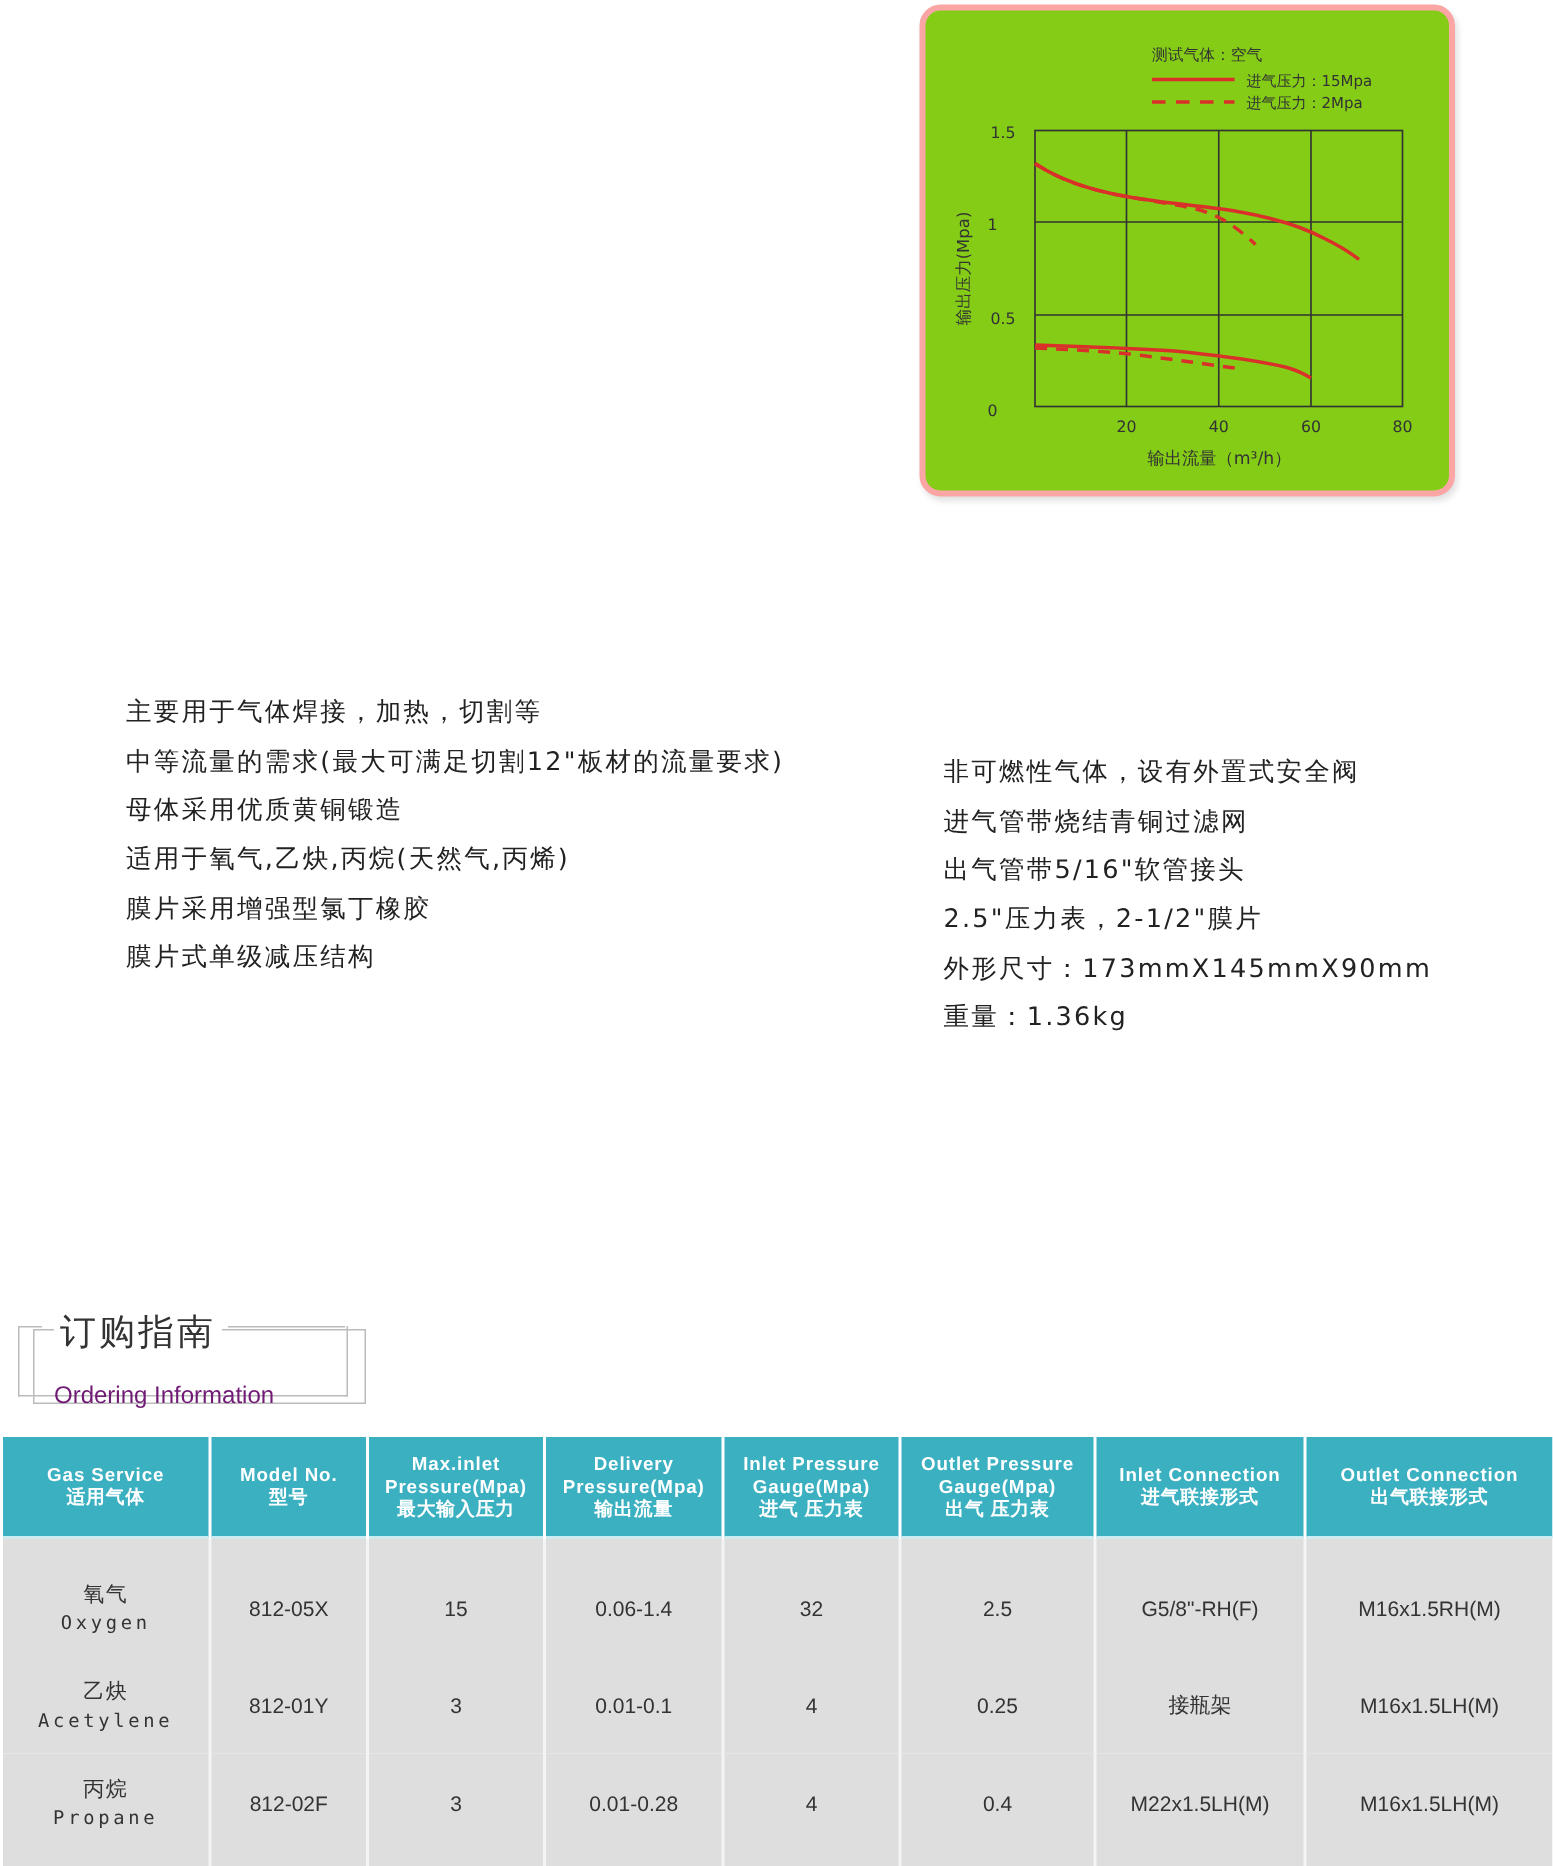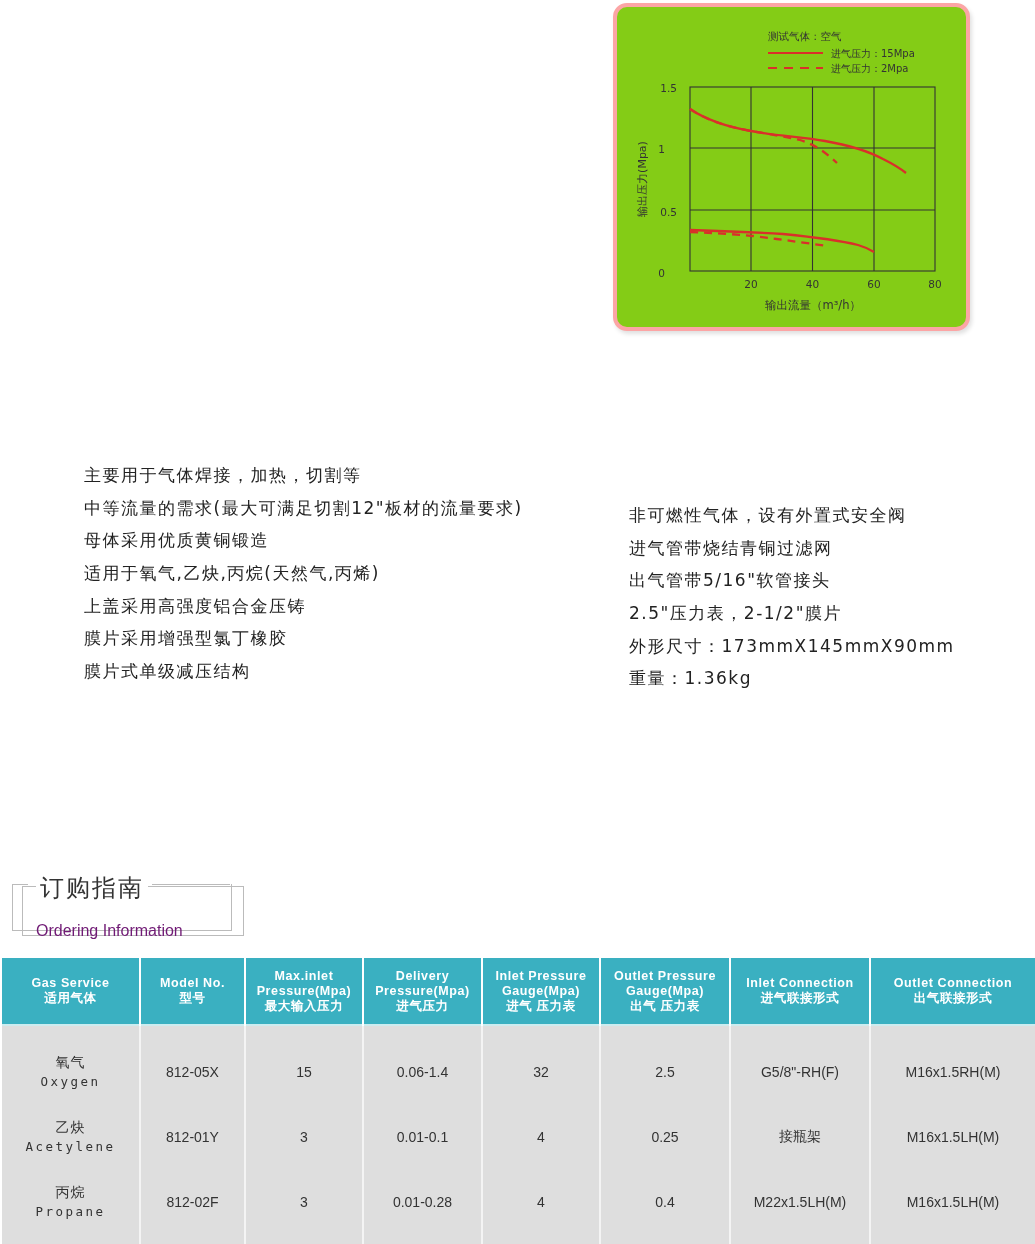--- a/index.html
+++ b/index.html
@@ -94,21 +94,20 @@
       <path d="M77,229 C100,230 120,231 140,233 C165,236 185,239 215,243" stroke-dasharray="8,6"></path>
     </g>
   </svg>
 </div>
 
 <div class="features left">
   <div class="line">主要用于气体焊接，加热，切割等</div>
   <div class="line">中等流量的需求(最大可满足切割12"板材的流量要求)</div>
   <div class="line">母体采用优质黄铜锻造</div>
   <div class="line">适用于氧气,乙炔,丙烷(天然气,丙烯)</div>
-  <div class="line">上盖采用高强度铝合金压铸</div>
   <div class="line">膜片采用增强型氯丁橡胶</div>
   <div class="line">膜片式单级减压结构</div>
 </div>
 
 <div class="features right">
   <div class="line">非可燃性气体，设有外置式安全阀</div>
   <div class="line">进气管带烧结青铜过滤网</div>
   <div class="line">出气管带5/16"软管接头</div>
   <div class="line">2.5"压力表，2-1/2"膜片</div>
   <div class="line">外形尺寸：173mmX145mmX90mm</div>
@@ -146,21 +145,21 @@
           <div>型号</div>
       </th>
       <th>
         <div>Max.inlet</div>
           <div>Pressure(Mpa)</div>
           <div>最大输入压力</div>
       </th>
       <th>
         <div>Delivery</div>
           <div>Pressure(Mpa)</div>
-          <div>进气压力</div>
+          <div>输出流量</div>
       </th>
       <th>
         <div>Inlet Pressure</div>
           <div>Gauge(Mpa)</div>
           <div>进气 压力表</div>
       </th>
       <th>
         <div>Outlet Pressure</div>
           <div>Gauge(Mpa)</div>
           <div>出气 压力表</div>

